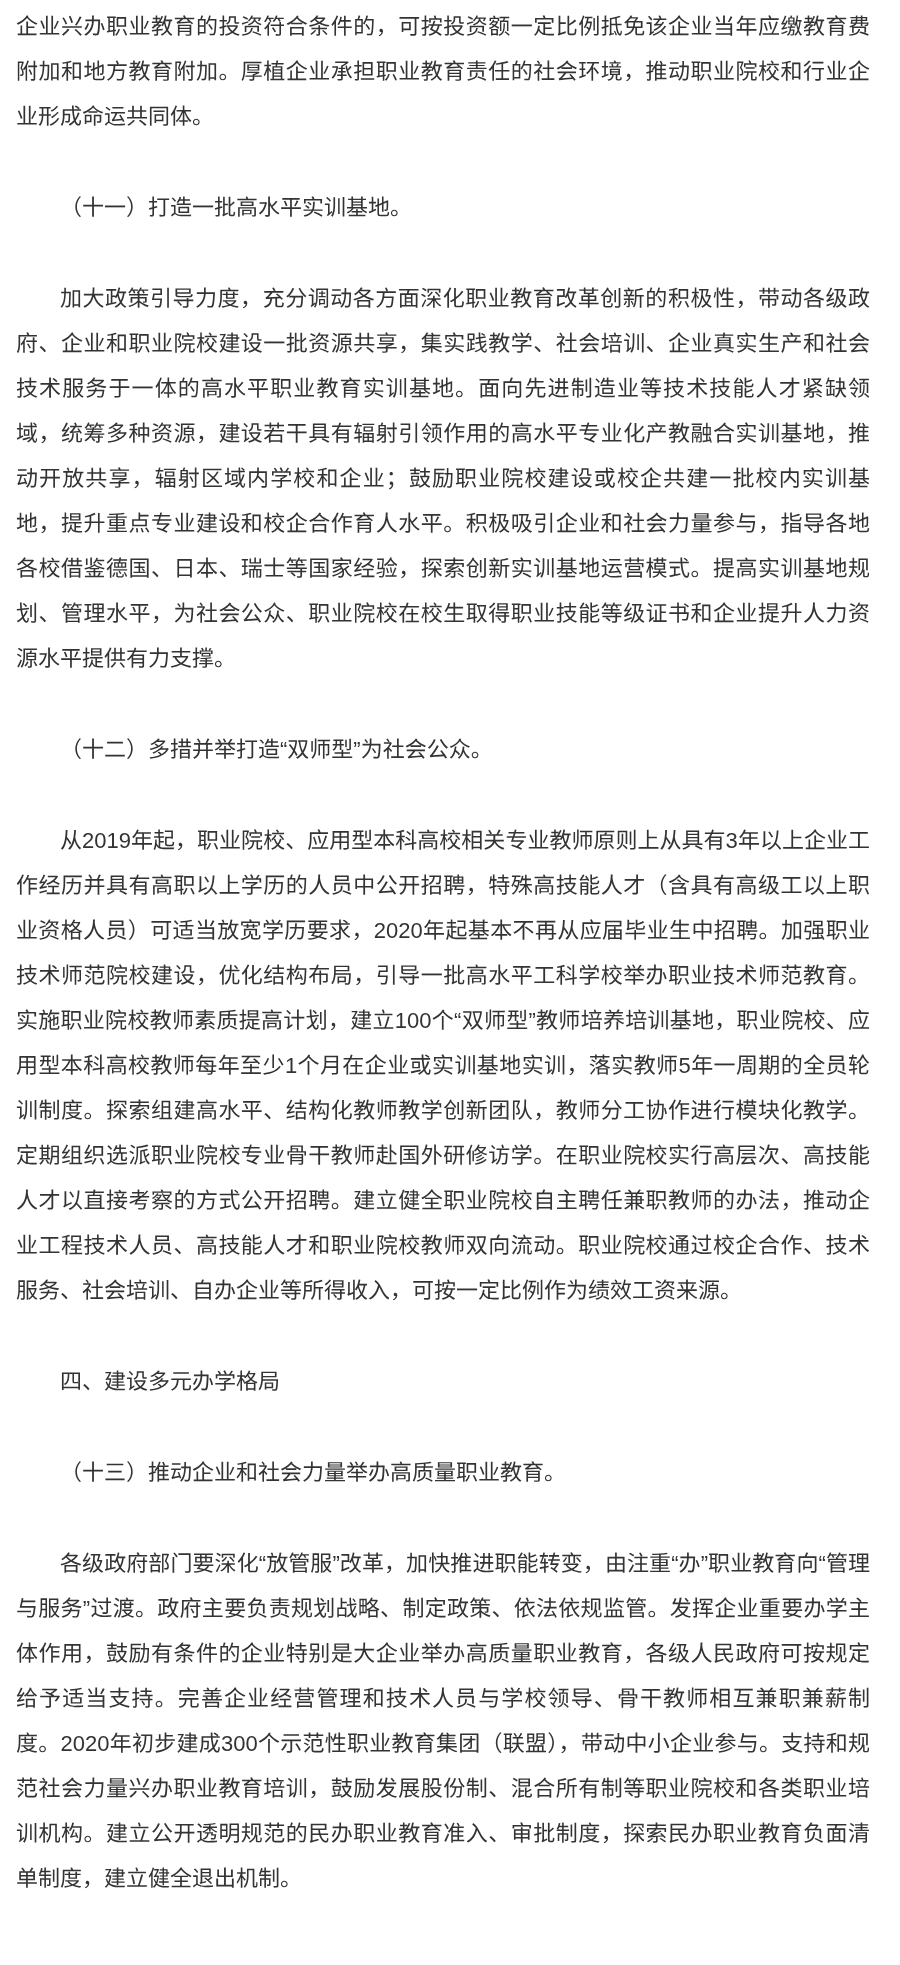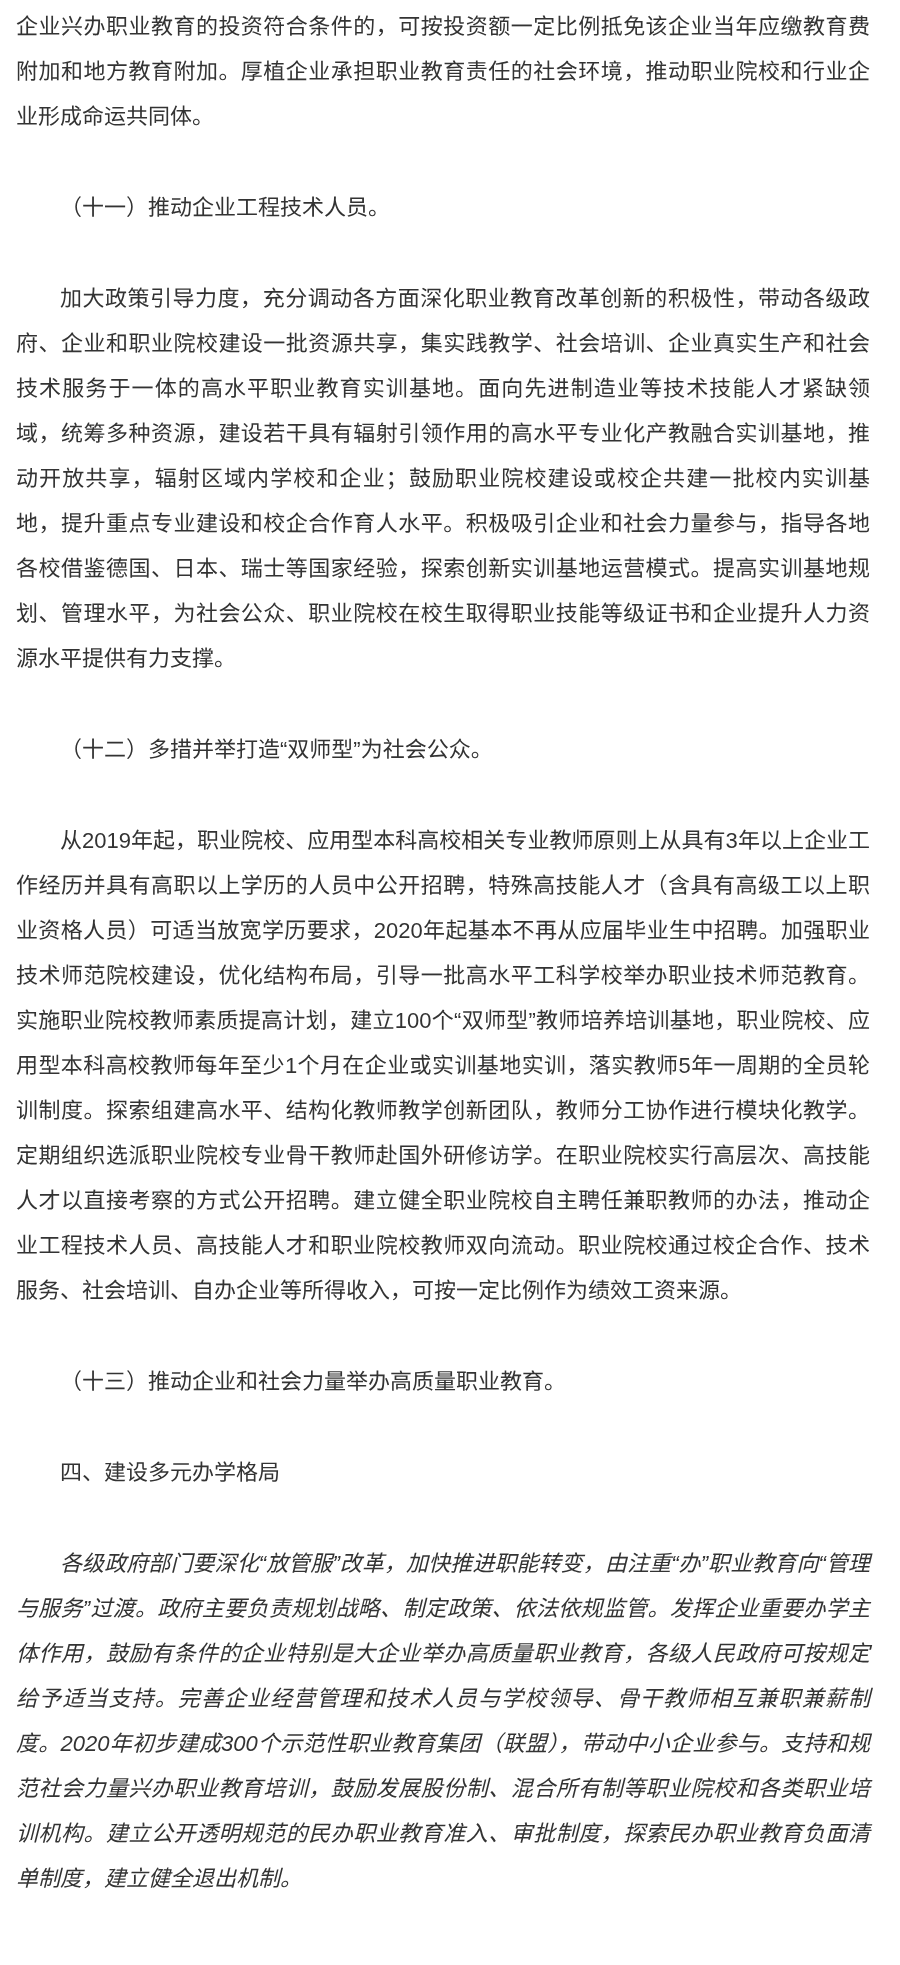--- a/index.html
+++ b/index.html
@@ -26,35 +26,34 @@
   .article p {
     margin: 0 0 46px 0;
     text-align: justify;
     word-break: break-all;
   }
   .article p.indent {
     text-indent: 2em;
   }
   .article p:last-child {
     margin-bottom: 0;
-    font-style: italic;
   }
 </style>
 </head>
 <body>
 
 <div class="article">
   <p>企业兴办职业教育的投资符合条件的，可按投资额一定比例抵免该企业当年应缴教育费附加和地方教育附加。厚植企业承担职业教育责任的社会环境，推动职业院校和行业企业形成命运共同体。</p>
 
-  <p class="indent">（十一）推动企业工程技术人员。</p>
+  <p class="indent">（十一）打造一批高水平实训基地。</p>
 
   <p class="indent">加大政策引导力度，充分调动各方面深化职业教育改革创新的积极性，带动各级政府、企业和职业院校建设一批资源共享，集实践教学、社会培训、企业真实生产和社会技术服务于一体的高水平职业教育实训基地。面向先进制造业等技术技能人才紧缺领域，统筹多种资源，建设若干具有辐射引领作用的高水平专业化产教融合实训基地，推动开放共享，辐射区域内学校和企业；鼓励职业院校建设或校企共建一批校内实训基地，提升重点专业建设和校企合作育人水平。积极吸引企业和社会力量参与，指导各地各校借鉴德国、日本、瑞士等国家经验，探索创新实训基地运营模式。提高实训基地规划、管理水平，为社会公众、职业院校在校生取得职业技能等级证书和企业提升人力资源水平提供有力支撑。</p>
 
   <p class="indent">（十二）多措并举打造“双师型”为社会公众。</p>
 
   <p class="indent">从2019年起，职业院校、应用型本科高校相关专业教师原则上从具有3年以上企业工作经历并具有高职以上学历的人员中公开招聘，特殊高技能人才（含具有高级工以上职业资格人员）可适当放宽学历要求，2020年起基本不再从应届毕业生中招聘。加强职业技术师范院校建设，优化结构布局，引导一批高水平工科学校举办职业技术师范教育。实施职业院校教师素质提高计划，建立100个“双师型”教师培养培训基地，职业院校、应用型本科高校教师每年至少1个月在企业或实训基地实训，落实教师5年一周期的全员轮训制度。探索组建高水平、结构化教师教学创新团队，教师分工协作进行模块化教学。定期组织选派职业院校专业骨干教师赴国外研修访学。在职业院校实行高层次、高技能人才以直接考察的方式公开招聘。建立健全职业院校自主聘任兼职教师的办法，推动企业工程技术人员、高技能人才和职业院校教师双向流动。职业院校通过校企合作、技术服务、社会培训、自办企业等所得收入，可按一定比例作为绩效工资来源。</p>
 
+  <p class="indent">四、建设多元办学格局</p>
+
   <p class="indent">（十三）推动企业和社会力量举办高质量职业教育。</p>
-
-  <p class="indent">四、建设多元办学格局</p>
 
   <p class="indent">各级政府部门要深化“放管服”改革，加快推进职能转变，由注重“办”职业教育向“管理与服务”过渡。政府主要负责规划战略、制定政策、依法依规监管。发挥企业重要办学主体作用，鼓励有条件的企业特别是大企业举办高质量职业教育，各级人民政府可按规定给予适当支持。完善企业经营管理和技术人员与学校领导、骨干教师相互兼职兼薪制度。2020年初步建成300个示范性职业教育集团（联盟），带动中小企业参与。支持和规范社会力量兴办职业教育培训，鼓励发展股份制、混合所有制等职业院校和各类职业培训机构。建立公开透明规范的民办职业教育准入、审批制度，探索民办职业教育负面清单制度，建立健全退出机制。</p>
 </div>
 
 </body></html>

